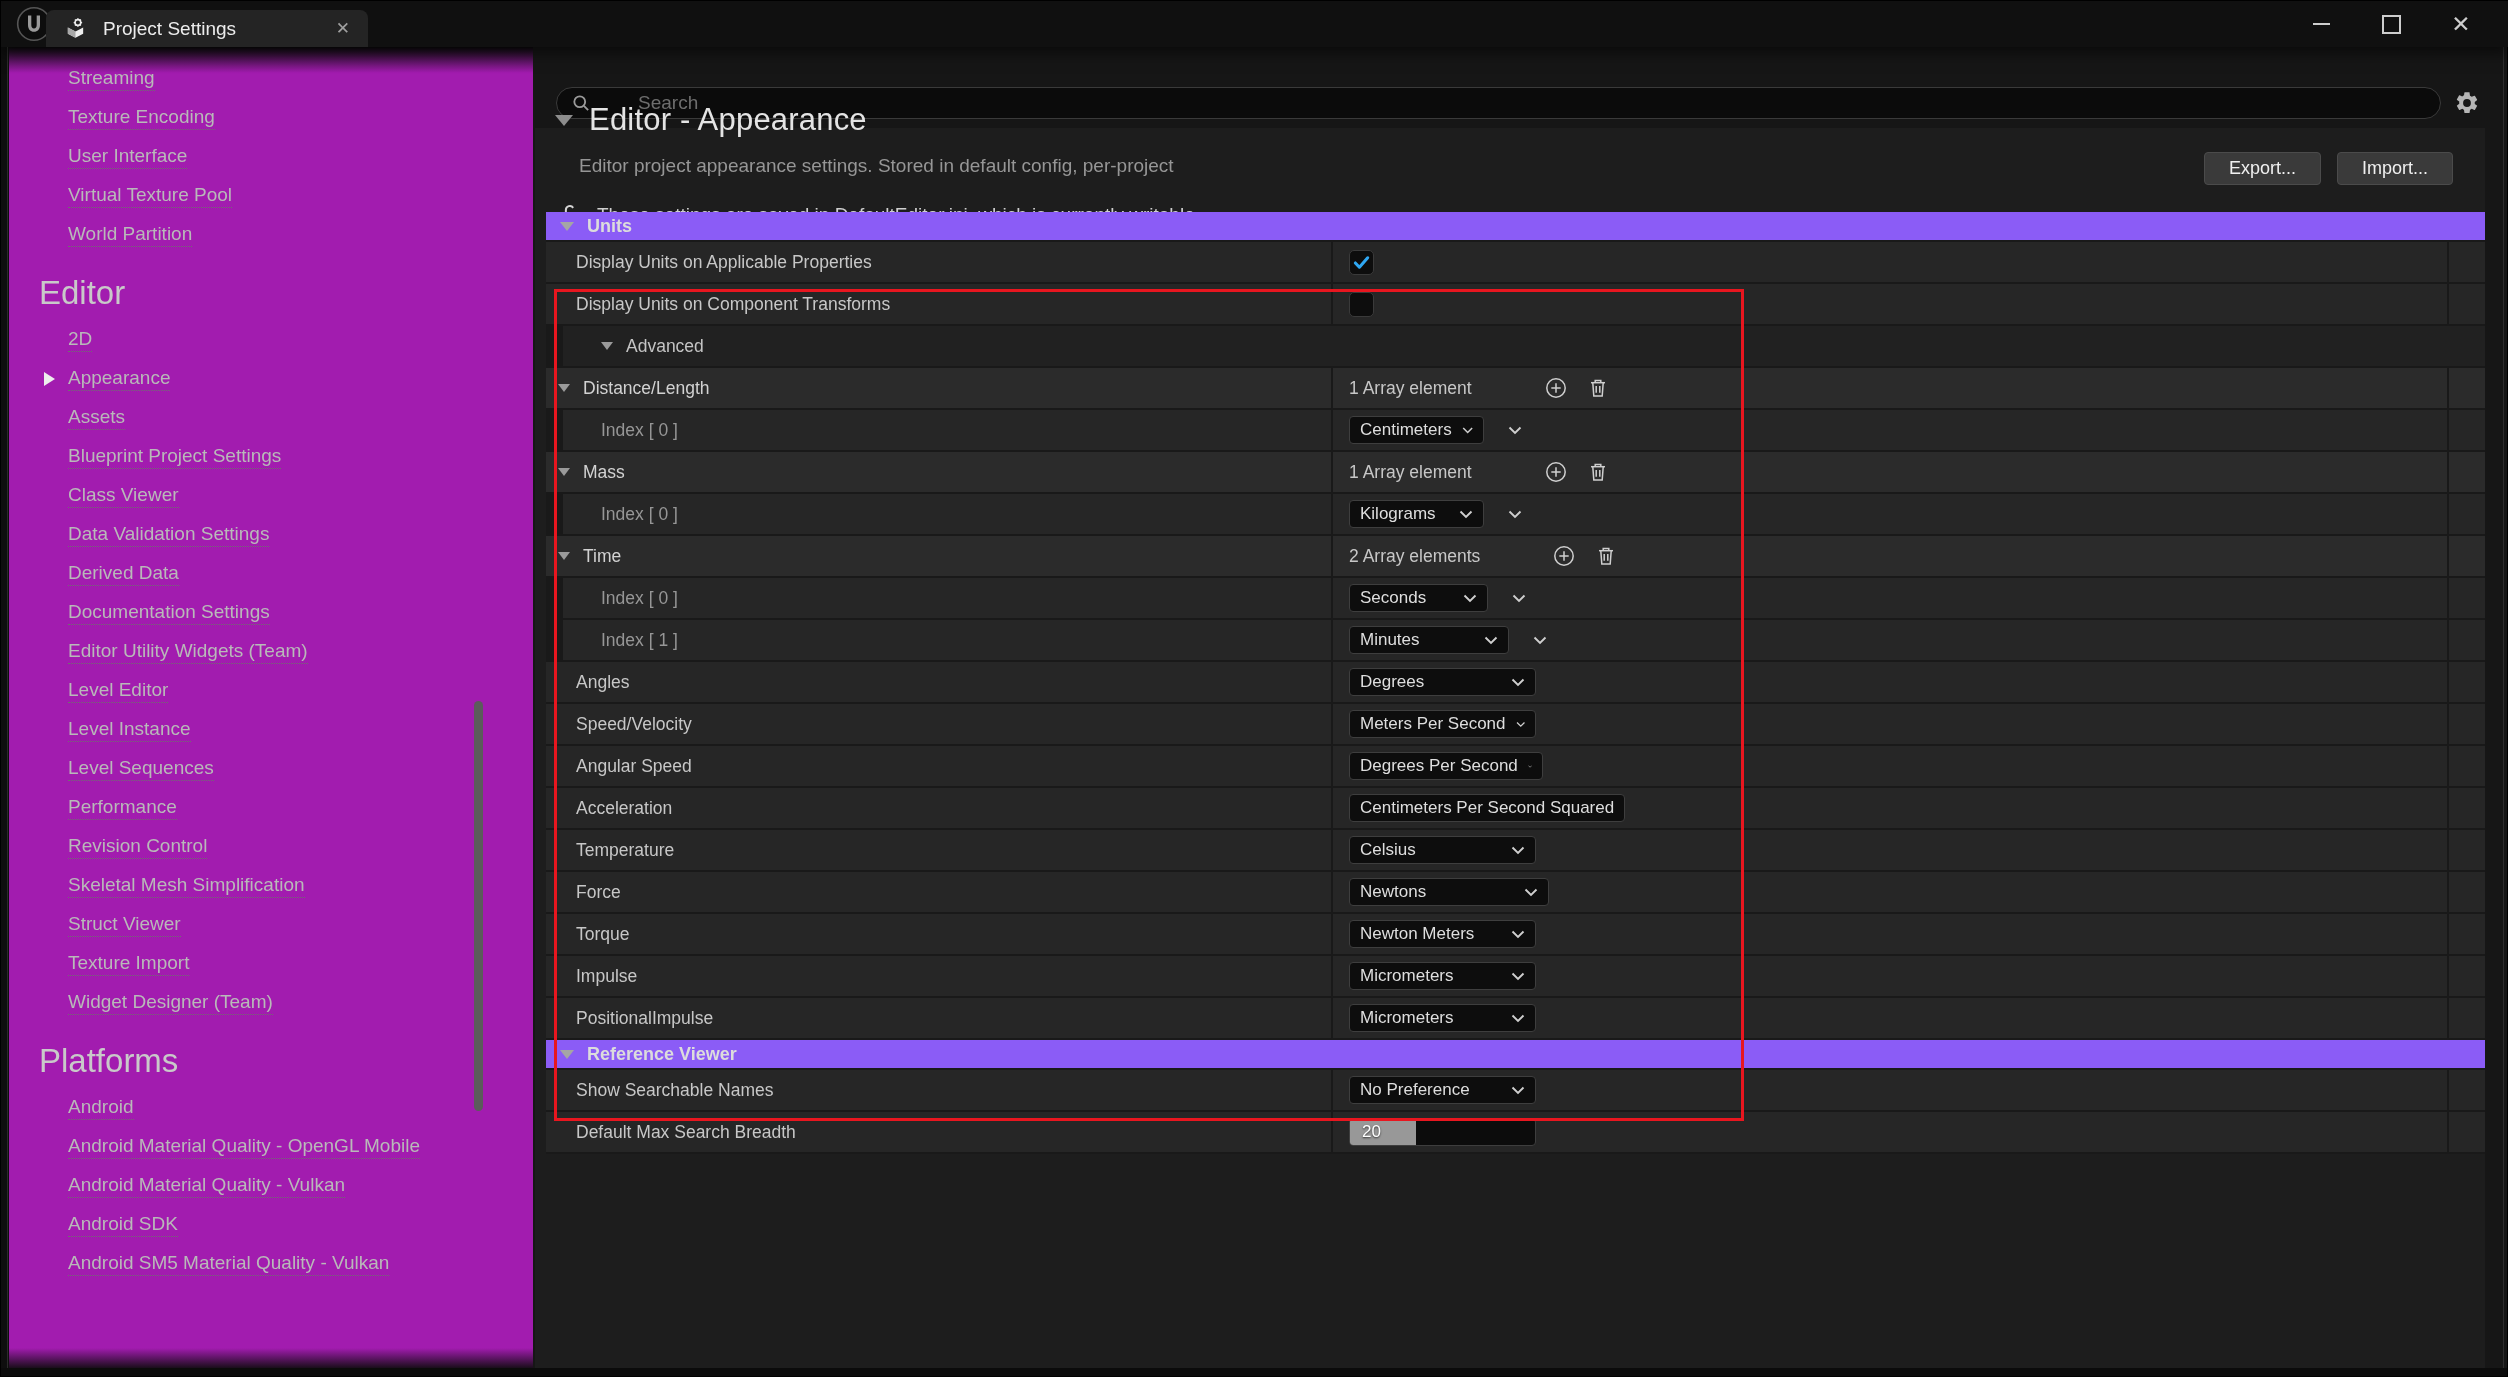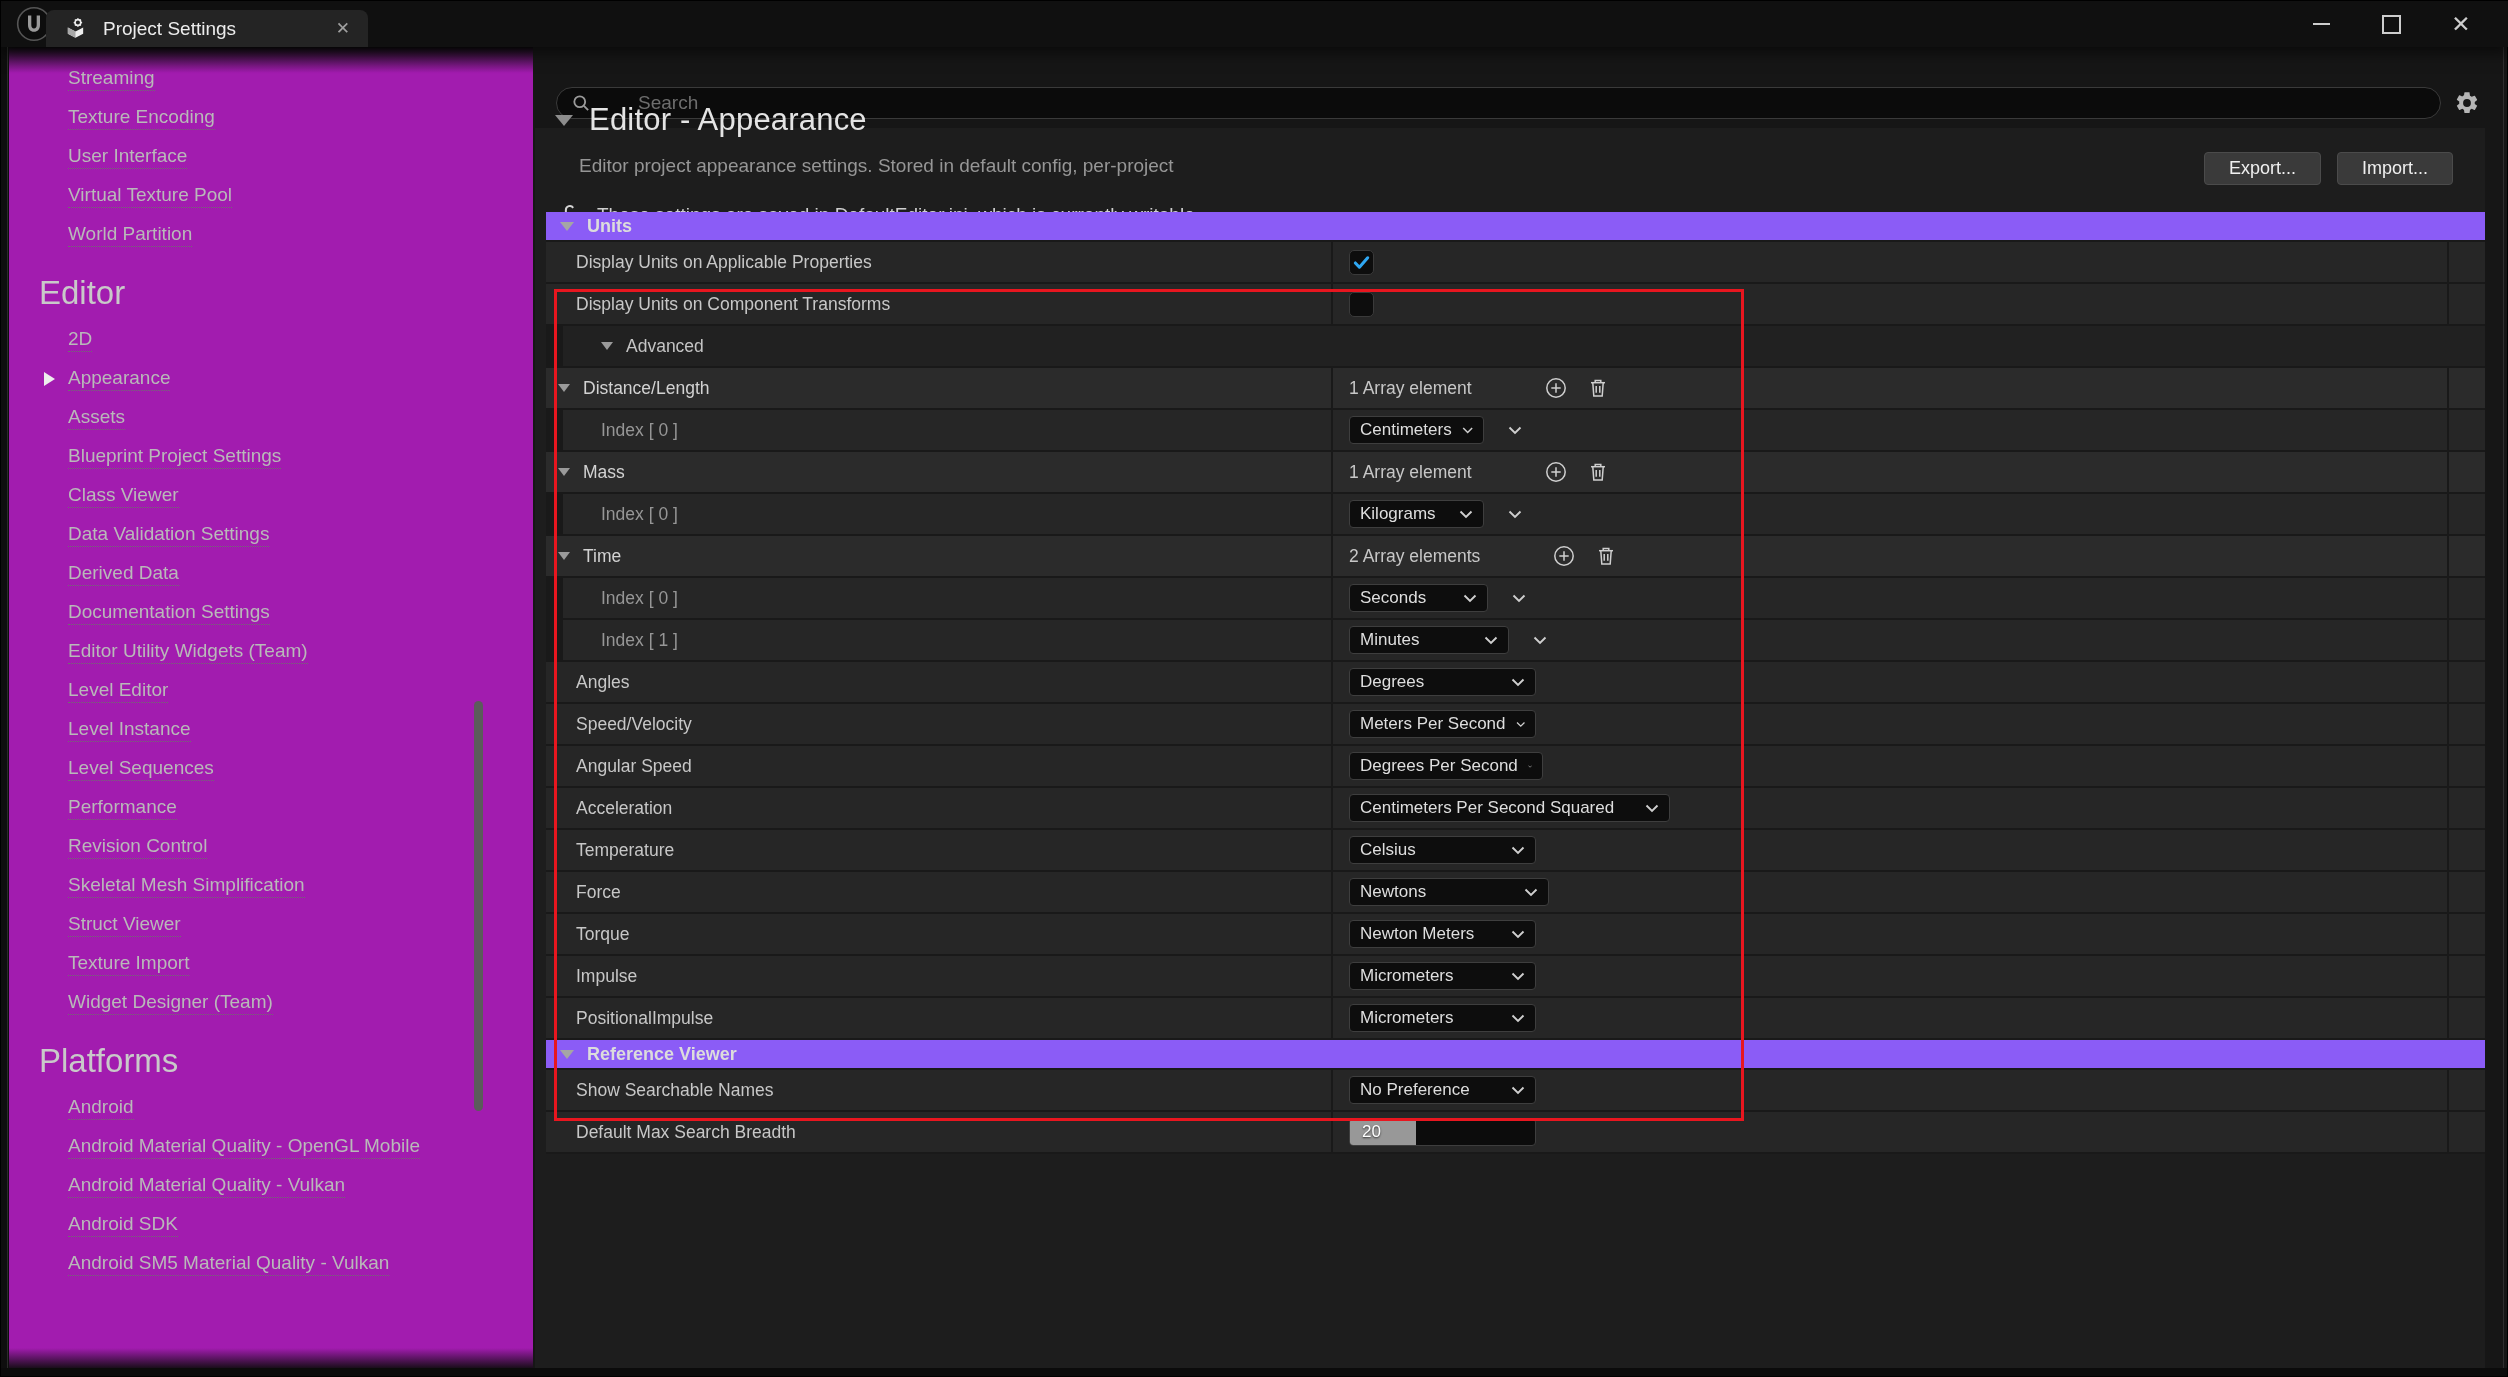--- a/index.html
+++ b/index.html
@@ -484,21 +484,21 @@
               </svg>
             </span>
           </div>
       <div class="cell tail"></div>
         </div>
         <div class="trow prop">
       <div class="cell name">
             <span class="plabel">Acceleration</span>
           </div>
       <div class="cell value">
-            <span class="combo" style="width:321px">
+            <span class="combo" style="width:276px">
               <span class="combo-label">Centimeters Per Second Squared</span>
               <svg class="chev-icon" viewBox="0 0 14 9" width="14" height="9">
                 <path d="M1.5 1.5 7 7 12.5 1.5" fill="none" stroke="#cfcfcf" stroke-width="1.9"></path>
               </svg>
             </span>
           </div>
       <div class="cell tail"></div>
         </div>
         <div class="trow prop">
       <div class="cell name">

